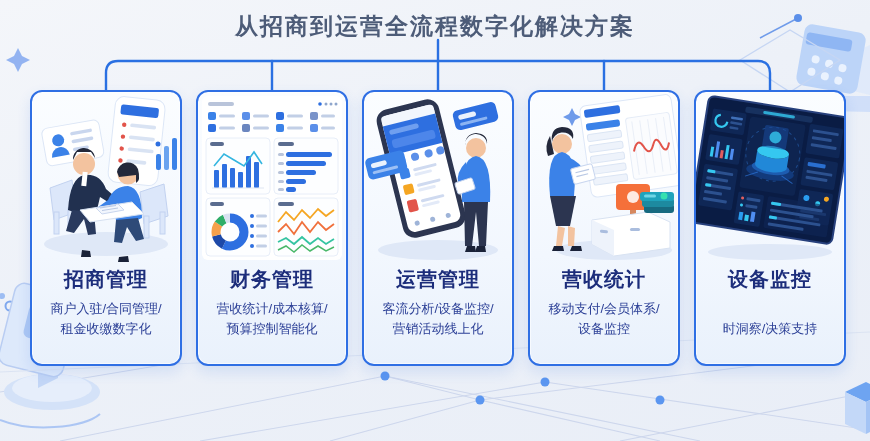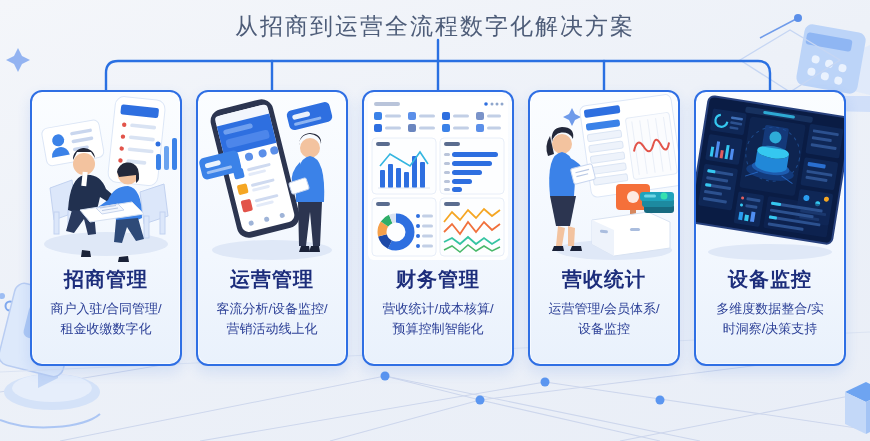--- a/index.html
+++ b/index.html
@@ -5,21 +5,21 @@
   * { margin:0; padding:0; box-sizing:border-box; }
   html,body { width:870px; height:441px; overflow:hidden; }
   body {
     position:relative;
     font-family:"Liberation Sans", sans-serif;
     background:linear-gradient(160deg,#f4f6fa 0%,#edf1f8 45%,#e9eef7 100%);
   }
   .bg-layer { position:absolute; inset:0; z-index:0; pointer-events:none; }
   .page-title {
     position:absolute; top:11px; left:0; width:870px; text-align:center;
-    font-size:23px; font-weight:normal; color:#4d5c78; letter-spacing:2px; z-index:2;
+    font-size:23px; font-weight:bold; color:#4d5c78; letter-spacing:2px; z-index:2;
   }
   .connector-svg { position:absolute; top:0; left:0; z-index:1; }
   .cards {
     position:absolute; top:90px; left:30px; width:816px; height:276px;
     display:flex; gap:14px; z-index:2;
   }
   .card {
     width:152px; height:276px; flex:0 0 152px;
     border:2px solid #2f6fe4; border-radius:12px;
     background:linear-gradient(180deg,#fbfdff 0%,#f2f7fe 60%,#e9f1fc 100%);
@@ -195,20 +195,143 @@
       <div class="card-desc">
         <span>商户入驻/合同管理/</span><br>
         <span>租金收缴数字化</span>
       </div>
     </div>
   </div>
 
   <div class="card">
     <div class="card-illustration">
       <svg width="148" height="172" viewBox="0 0 148 172">
+        <rect x="4" y="4" width="140" height="164" rx="6" fill="#ffffff"></rect>
+
+        <rect x="10" y="10" width="26" height="4" rx="2" fill="#b9c4da"></rect>
+        <g fill="#8fa6cc">
+          <circle cx="122" cy="12" r="1.8" fill="#2e6fe0"></circle>
+            <circle cx="128" cy="12" r="1.5"></circle>
+            <circle cx="133" cy="12" r="1.5"></circle>
+            <circle cx="138" cy="12" r="1.5"></circle>
+        </g>
+
+        <g>
+          <g transform="translate(10,20)">
+            <rect width="8" height="8" rx="2" fill="#3b82e8"></rect>
+              <rect x="11" y="2.5" width="16" height="3" rx="1.5" fill="#c2cfe6"></rect>
+          </g>
+          <g transform="translate(44,20)">
+            <rect width="8" height="8" rx="2" fill="#5b8fe9"></rect>
+              <rect x="11" y="2.5" width="16" height="3" rx="1.5" fill="#c2cfe6"></rect>
+          </g>
+          <g transform="translate(78,20)">
+            <rect width="8" height="8" rx="2" fill="#2e6fe0"></rect>
+              <rect x="11" y="2.5" width="16" height="3" rx="1.5" fill="#c2cfe6"></rect>
+          </g>
+          <g transform="translate(112,20)">
+            <rect width="8" height="8" rx="2" fill="#7a93c9"></rect>
+              <rect x="11" y="2.5" width="14" height="3" rx="1.5" fill="#c2cfe6"></rect>
+          </g>
+          <g transform="translate(10,32)">
+            <rect width="8" height="8" rx="2" fill="#2e6fe0"></rect>
+              <rect x="11" y="2.5" width="16" height="3" rx="1.5" fill="#c2cfe6"></rect>
+          </g>
+          <g transform="translate(44,32)">
+            <rect width="8" height="8" rx="2" fill="#6b86bf"></rect>
+              <rect x="11" y="2.5" width="16" height="3" rx="1.5" fill="#c2cfe6"></rect>
+          </g>
+          <g transform="translate(78,32)">
+            <rect width="8" height="8" rx="2" fill="#3b82e8"></rect>
+              <rect x="11" y="2.5" width="16" height="3" rx="1.5" fill="#c2cfe6"></rect>
+          </g>
+          <g transform="translate(112,32)">
+            <rect width="8" height="8" rx="2" fill="#5b8fe9"></rect>
+              <rect x="11" y="2.5" width="14" height="3" rx="1.5" fill="#c2cfe6"></rect>
+          </g>
+        </g>
+
+        <g>
+          <rect x="8" y="46" width="64" height="56" rx="4" fill="#fdfeff" stroke="#e8eef8"></rect>
+          <rect x="12" y="50" width="14" height="4" rx="2" fill="#5a6c8f"></rect>
+          <g fill="#2e6fe0">
+            <rect x="16" y="78" width="5" height="18" rx="1"></rect>
+            <rect x="24" y="72" width="5" height="24" rx="1"></rect>
+            <rect x="32" y="76" width="5" height="20" rx="1"></rect>
+            <rect x="40" y="80" width="5" height="16" rx="1"></rect>
+            <rect x="48" y="64" width="5" height="32" rx="1"></rect>
+            <rect x="56" y="70" width="5" height="26" rx="1"></rect>
+          </g>
+          <polyline points="16,74 26,62 36,68 46,74 56,60 64,72" fill="none" stroke="#35b6e0" stroke-width="1.6"></polyline>
+          <line x1="14" y1="96" x2="66" y2="96" stroke="#dfe6f2" stroke-width="1"></line>
+        </g>
+
+        <g>
+          <rect x="76" y="46" width="64" height="56" rx="4" fill="#fdfeff" stroke="#e8eef8"></rect>
+          <rect x="80" y="50" width="16" height="4" rx="2" fill="#5a6c8f"></rect>
+          <g fill="#2e6fe0">
+            <rect x="88" y="60" width="46" height="5" rx="2.5"></rect>
+            <rect x="88" y="69" width="40" height="5" rx="2.5"></rect>
+            <rect x="88" y="78" width="30" height="5" rx="2.5"></rect>
+            <rect x="88" y="87" width="20" height="5" rx="2.5"></rect>
+            <rect x="88" y="95" width="10" height="5" rx="2.5"></rect>
+          </g>
+          <g fill="#b9c4da">
+            <rect x="80" y="61" width="6" height="3" rx="1.5"></rect>
+            <rect x="80" y="70" width="6" height="3" rx="1.5"></rect>
+            <rect x="80" y="79" width="6" height="3" rx="1.5"></rect>
+            <rect x="80" y="88" width="6" height="3" rx="1.5"></rect>
+            <rect x="80" y="96" width="6" height="3" rx="1.5"></rect>
+          </g>
+        </g>
+
+        <g>
+          <rect x="8" y="106" width="64" height="58" rx="4" fill="#fdfeff" stroke="#e8eef8"></rect>
+          <rect x="12" y="110" width="14" height="4" rx="2" fill="#5a6c8f"></rect>
+          <g transform="rotate(-90 32 140)">
+            <circle cx="32" cy="140" r="14" fill="none" stroke="#2e6fe0" stroke-width="9" stroke-dasharray="50 38"></circle>
+            <circle cx="32" cy="140" r="14" fill="none" stroke="#1d49a8" stroke-width="9" stroke-dasharray="12 76" stroke-dashoffset="-50"></circle>
+            <circle cx="32" cy="140" r="14" fill="none" stroke="#f5a04a" stroke-width="9" stroke-dasharray="12 76" stroke-dashoffset="-62"></circle>
+            <circle cx="32" cy="140" r="14" fill="none" stroke="#2fae68" stroke-width="9" stroke-dasharray="8 80" stroke-dashoffset="-74"></circle>
+            <circle cx="32" cy="140" r="14" fill="none" stroke="#d9e2f1" stroke-width="9" stroke-dasharray="6 82" stroke-dashoffset="-82"></circle>
+          </g>
+          <g>
+            <circle cx="54" cy="124" r="2" fill="#2e6fe0"></circle>
+              <rect x="58" y="122.5" width="11" height="3" rx="1.5" fill="#c2cfe6"></rect>
+            <circle cx="54" cy="134" r="2" fill="#2e6fe0"></circle>
+              <rect x="58" y="132.5" width="11" height="3" rx="1.5" fill="#c2cfe6"></rect>
+            <circle cx="54" cy="144" r="2" fill="#2e6fe0"></circle>
+              <rect x="58" y="142.5" width="11" height="3" rx="1.5" fill="#c2cfe6"></rect>
+            <circle cx="54" cy="154" r="2" fill="#2e6fe0"></circle>
+              <rect x="58" y="152.5" width="11" height="3" rx="1.5" fill="#c2cfe6"></rect>
+          </g>
+        </g>
+
+        <g>
+          <rect x="76" y="106" width="64" height="58" rx="4" fill="#fdfeff" stroke="#e8eef8"></rect>
+          <rect x="80" y="110" width="16" height="4" rx="2" fill="#5a6c8f"></rect>
+          <polyline points="80,130 88,120 96,128 104,118 112,126 120,117 128,124 136,118" fill="none" stroke="#f5a623" stroke-width="1.8"></polyline>
+          <polyline points="80,140 88,132 96,142 104,130 112,140 120,130 128,138 136,132" fill="none" stroke="#f0703c" stroke-width="1.8"></polyline>
+          <polyline points="80,150 88,146 96,152 104,145 112,152 120,146 128,152 136,147" fill="none" stroke="#35c4a2" stroke-width="1.8"></polyline>
+          <polyline points="80,158 88,154 96,160 104,153 112,159 120,154 128,159 136,155" fill="none" stroke="#4ab86a" stroke-width="1.5"></polyline>
+        </g>
+      </svg>
+    </div>
+    <div class="card-text">
+      <div class="card-title">财务管理</div>
+      <div class="card-desc">
+        <span>营收统计/成本核算/</span><br>
+        <span>预算控制智能化</span>
+      </div>
+    </div>
+  </div>
+
+  <div class="card">
+    <div class="card-illustration">
+      <svg width="148" height="172" viewBox="0 0 148 172">
         <ellipse cx="74" cy="158" rx="60" ry="10" fill="#dfe8f7"></ellipse>
 
         <g transform="rotate(-14 60 80)">
           <rect x="26" y="10" width="64" height="132" rx="12" fill="#2c3550"></rect>
           <rect x="31" y="16" width="54" height="120" rx="7" fill="#ffffff"></rect>
           <rect x="31" y="16" width="54" height="10" rx="4" fill="#f2f6fd"></rect>
           <rect x="31" y="26" width="54" height="30" fill="#2e6fe0"></rect>
           <rect x="36" y="31" width="30" height="5" rx="2.5" fill="#6f9fef"></rect>
           <rect x="36" y="41" width="44" height="9" rx="3" fill="#4d86ea"></rect>
           <g fill="#5b8fe9">
@@ -263,143 +386,20 @@
       <div class="card-desc">
         <span>客流分析/设备监控/</span><br>
         <span>营销活动线上化</span>
       </div>
     </div>
   </div>
 
   <div class="card">
     <div class="card-illustration">
       <svg width="148" height="172" viewBox="0 0 148 172">
-        <rect x="4" y="4" width="140" height="164" rx="6" fill="#ffffff"></rect>
-
-        <rect x="10" y="10" width="26" height="4" rx="2" fill="#b9c4da"></rect>
-        <g fill="#8fa6cc">
-          <circle cx="122" cy="12" r="1.8" fill="#2e6fe0"></circle>
-            <circle cx="128" cy="12" r="1.5"></circle>
-            <circle cx="133" cy="12" r="1.5"></circle>
-            <circle cx="138" cy="12" r="1.5"></circle>
-        </g>
-
-        <g>
-          <g transform="translate(10,20)">
-            <rect width="8" height="8" rx="2" fill="#3b82e8"></rect>
-              <rect x="11" y="2.5" width="16" height="3" rx="1.5" fill="#c2cfe6"></rect>
-          </g>
-          <g transform="translate(44,20)">
-            <rect width="8" height="8" rx="2" fill="#5b8fe9"></rect>
-              <rect x="11" y="2.5" width="16" height="3" rx="1.5" fill="#c2cfe6"></rect>
-          </g>
-          <g transform="translate(78,20)">
-            <rect width="8" height="8" rx="2" fill="#2e6fe0"></rect>
-              <rect x="11" y="2.5" width="16" height="3" rx="1.5" fill="#c2cfe6"></rect>
-          </g>
-          <g transform="translate(112,20)">
-            <rect width="8" height="8" rx="2" fill="#7a93c9"></rect>
-              <rect x="11" y="2.5" width="14" height="3" rx="1.5" fill="#c2cfe6"></rect>
-          </g>
-          <g transform="translate(10,32)">
-            <rect width="8" height="8" rx="2" fill="#2e6fe0"></rect>
-              <rect x="11" y="2.5" width="16" height="3" rx="1.5" fill="#c2cfe6"></rect>
-          </g>
-          <g transform="translate(44,32)">
-            <rect width="8" height="8" rx="2" fill="#6b86bf"></rect>
-              <rect x="11" y="2.5" width="16" height="3" rx="1.5" fill="#c2cfe6"></rect>
-          </g>
-          <g transform="translate(78,32)">
-            <rect width="8" height="8" rx="2" fill="#3b82e8"></rect>
-              <rect x="11" y="2.5" width="16" height="3" rx="1.5" fill="#c2cfe6"></rect>
-          </g>
-          <g transform="translate(112,32)">
-            <rect width="8" height="8" rx="2" fill="#5b8fe9"></rect>
-              <rect x="11" y="2.5" width="14" height="3" rx="1.5" fill="#c2cfe6"></rect>
-          </g>
-        </g>
-
-        <g>
-          <rect x="8" y="46" width="64" height="56" rx="4" fill="#fdfeff" stroke="#e8eef8"></rect>
-          <rect x="12" y="50" width="14" height="4" rx="2" fill="#5a6c8f"></rect>
-          <g fill="#2e6fe0">
-            <rect x="16" y="78" width="5" height="18" rx="1"></rect>
-            <rect x="24" y="72" width="5" height="24" rx="1"></rect>
-            <rect x="32" y="76" width="5" height="20" rx="1"></rect>
-            <rect x="40" y="80" width="5" height="16" rx="1"></rect>
-            <rect x="48" y="64" width="5" height="32" rx="1"></rect>
-            <rect x="56" y="70" width="5" height="26" rx="1"></rect>
-          </g>
-          <polyline points="16,74 26,62 36,68 46,74 56,60 64,72" fill="none" stroke="#35b6e0" stroke-width="1.6"></polyline>
-          <line x1="14" y1="96" x2="66" y2="96" stroke="#dfe6f2" stroke-width="1"></line>
-        </g>
-
-        <g>
-          <rect x="76" y="46" width="64" height="56" rx="4" fill="#fdfeff" stroke="#e8eef8"></rect>
-          <rect x="80" y="50" width="16" height="4" rx="2" fill="#5a6c8f"></rect>
-          <g fill="#2e6fe0">
-            <rect x="88" y="60" width="46" height="5" rx="2.5"></rect>
-            <rect x="88" y="69" width="40" height="5" rx="2.5"></rect>
-            <rect x="88" y="78" width="30" height="5" rx="2.5"></rect>
-            <rect x="88" y="87" width="20" height="5" rx="2.5"></rect>
-            <rect x="88" y="95" width="10" height="5" rx="2.5"></rect>
-          </g>
-          <g fill="#b9c4da">
-            <rect x="80" y="61" width="6" height="3" rx="1.5"></rect>
-            <rect x="80" y="70" width="6" height="3" rx="1.5"></rect>
-            <rect x="80" y="79" width="6" height="3" rx="1.5"></rect>
-            <rect x="80" y="88" width="6" height="3" rx="1.5"></rect>
-            <rect x="80" y="96" width="6" height="3" rx="1.5"></rect>
-          </g>
-        </g>
-
-        <g>
-          <rect x="8" y="106" width="64" height="58" rx="4" fill="#fdfeff" stroke="#e8eef8"></rect>
-          <rect x="12" y="110" width="14" height="4" rx="2" fill="#5a6c8f"></rect>
-          <g transform="rotate(-90 32 140)">
-            <circle cx="32" cy="140" r="14" fill="none" stroke="#2e6fe0" stroke-width="9" stroke-dasharray="50 38"></circle>
-            <circle cx="32" cy="140" r="14" fill="none" stroke="#1d49a8" stroke-width="9" stroke-dasharray="12 76" stroke-dashoffset="-50"></circle>
-            <circle cx="32" cy="140" r="14" fill="none" stroke="#f5a04a" stroke-width="9" stroke-dasharray="12 76" stroke-dashoffset="-62"></circle>
-            <circle cx="32" cy="140" r="14" fill="none" stroke="#2fae68" stroke-width="9" stroke-dasharray="8 80" stroke-dashoffset="-74"></circle>
-            <circle cx="32" cy="140" r="14" fill="none" stroke="#d9e2f1" stroke-width="9" stroke-dasharray="6 82" stroke-dashoffset="-82"></circle>
-          </g>
-          <g>
-            <circle cx="54" cy="124" r="2" fill="#2e6fe0"></circle>
-              <rect x="58" y="122.5" width="11" height="3" rx="1.5" fill="#c2cfe6"></rect>
-            <circle cx="54" cy="134" r="2" fill="#2e6fe0"></circle>
-              <rect x="58" y="132.5" width="11" height="3" rx="1.5" fill="#c2cfe6"></rect>
-            <circle cx="54" cy="144" r="2" fill="#2e6fe0"></circle>
-              <rect x="58" y="142.5" width="11" height="3" rx="1.5" fill="#c2cfe6"></rect>
-            <circle cx="54" cy="154" r="2" fill="#2e6fe0"></circle>
-              <rect x="58" y="152.5" width="11" height="3" rx="1.5" fill="#c2cfe6"></rect>
-          </g>
-        </g>
-
-        <g>
-          <rect x="76" y="106" width="64" height="58" rx="4" fill="#fdfeff" stroke="#e8eef8"></rect>
-          <rect x="80" y="110" width="16" height="4" rx="2" fill="#5a6c8f"></rect>
-          <polyline points="80,130 88,120 96,128 104,118 112,126 120,117 128,124 136,118" fill="none" stroke="#f5a623" stroke-width="1.8"></polyline>
-          <polyline points="80,140 88,132 96,142 104,130 112,140 120,130 128,138 136,132" fill="none" stroke="#f0703c" stroke-width="1.8"></polyline>
-          <polyline points="80,150 88,146 96,152 104,145 112,152 120,146 128,152 136,147" fill="none" stroke="#35c4a2" stroke-width="1.8"></polyline>
-          <polyline points="80,158 88,154 96,160 104,153 112,159 120,154 128,159 136,155" fill="none" stroke="#4ab86a" stroke-width="1.5"></polyline>
-        </g>
-      </svg>
-    </div>
-    <div class="card-text">
-      <div class="card-title">财务管理</div>
-      <div class="card-desc">
-        <span>营收统计/成本核算/</span><br>
-        <span>预算控制智能化</span>
-      </div>
-    </div>
-  </div>
-
-  <div class="card">
-    <div class="card-illustration">
-      <svg width="148" height="172" viewBox="0 0 148 172">
         <ellipse cx="84" cy="158" rx="58" ry="10" fill="#dfe8f7"></ellipse>
 
         <path d="M42 16 L45 22 L51 25 L45 28 L42 34 L39 28 L33 25 L39 22 Z" fill="#6f9bea"></path>
 
         <g transform="rotate(-8 100 60)">
           <rect x="56" y="8" width="92" height="92" rx="6" fill="#ffffff" stroke="#dde7f7"></rect>
           <rect x="60" y="12" width="36" height="8" rx="2" fill="#2e6fe0"></rect>
           <g>
             <rect x="60" y="26" width="34" height="7" rx="2" fill="#3b82e8"></rect>
             <rect x="60" y="37" width="34" height="7" rx="2" fill="#eef3fb" stroke="#dbe5f4"></rect>
@@ -456,21 +456,21 @@
           <path d="M28 134 l-2 20 6 0 3 -18" fill="#f3c39f"></path>
           <path d="M38 134 l0 20 6 0 1 -18" fill="#f3c39f"></path>
           <path d="M24 154 l9 0 1 5 -12 0 Z" fill="#1a2238"></path>
           <path d="M42 154 l9 0 1 5 -12 0 Z" fill="#1a2238"></path>
         </g>
       </svg>
     </div>
     <div class="card-text">
       <div class="card-title">营收统计</div>
       <div class="card-desc">
-        <span>运营管理/会员体系/</span><br>
+        <span>移动支付/会员体系/</span><br>
         <span>设备监控</span>
       </div>
     </div>
   </div>
 
   <div class="card">
     <div class="card-illustration">
       <svg width="148" height="172" viewBox="0 0 148 172">
         <ellipse cx="74" cy="160" rx="62" ry="8" fill="#dfe8f7"></ellipse>
         <g transform="rotate(9 74 80)">
@@ -567,19 +567,19 @@
                 <rect x="80" y="109" width="10" height="3" rx="1"></rect>
                 <rect x="80" y="123" width="8" height="3" rx="1"></rect>
               </g>
           </g>
         </g>
       </svg>
     </div>
     <div class="card-text">
       <div class="card-title">设备监控</div>
       <div class="card-desc">
-        <span>多维度数据整合/实</span><br>
+        <br>
         <span>时洞察/决策支持</span>
       </div>
     </div>
   </div>
 
 </div>
 
 </body></html>

